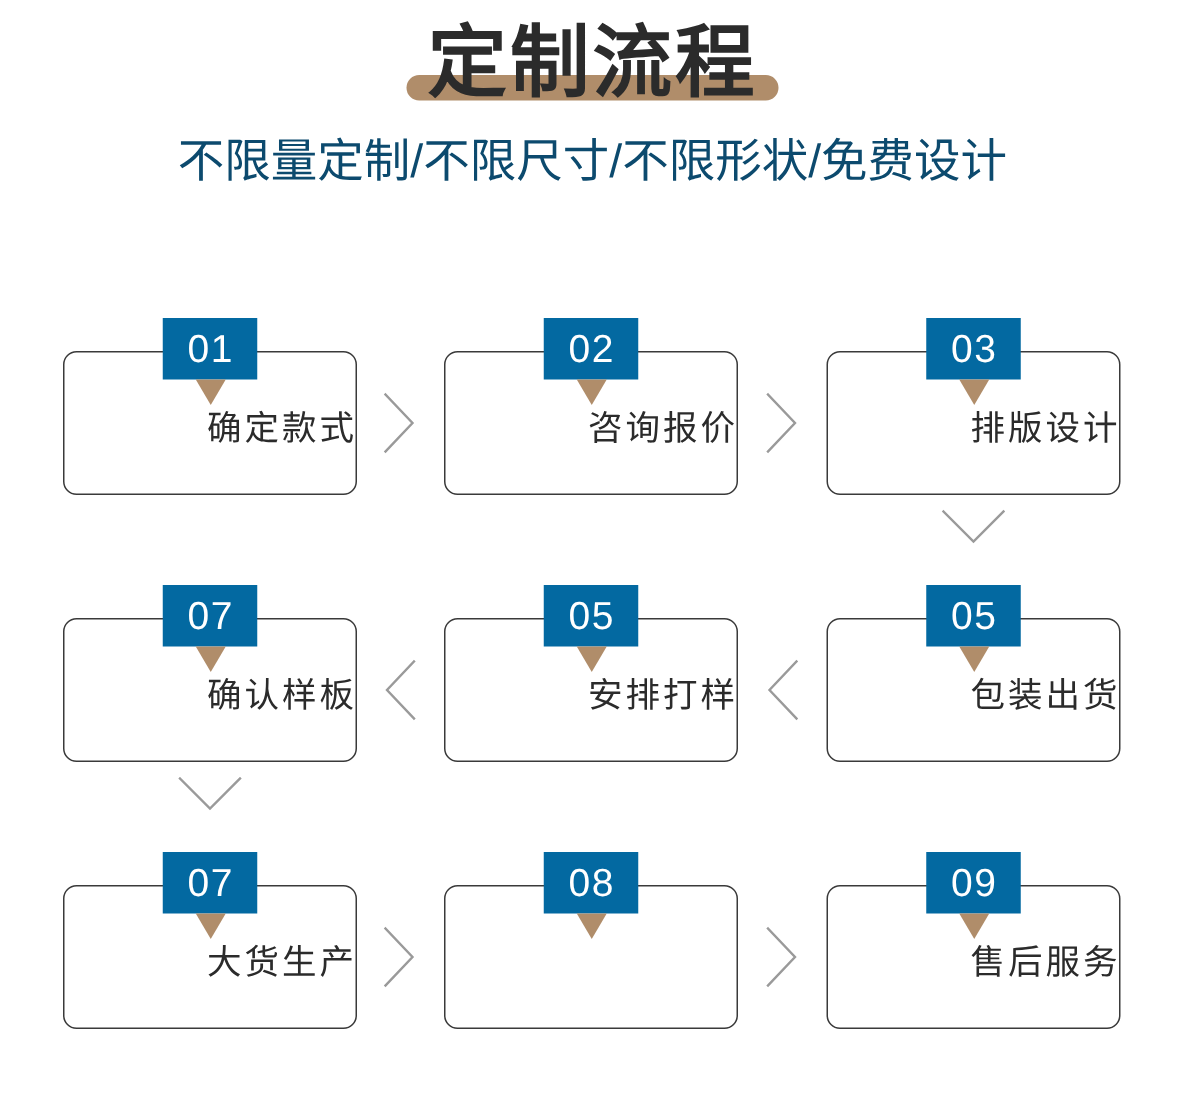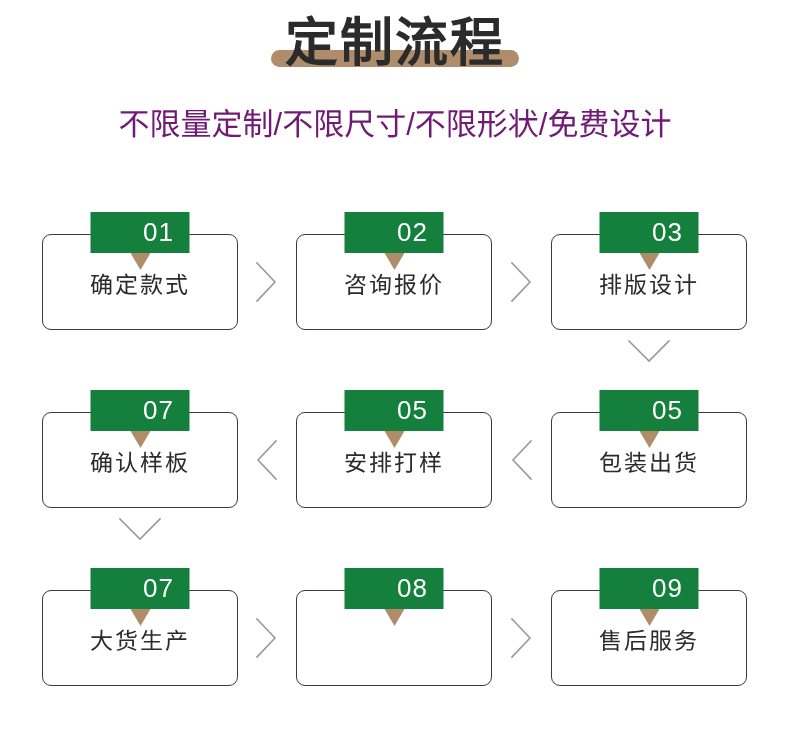--- a/index.html
+++ b/index.html
@@ -41,25 +41,25 @@
   .title-text {
     position: relative;
     z-index: 1;
     font-size: 53px;
     font-weight: bold;
     letter-spacing: 2px;
     color: #2b2b2b;
     display: block;
   }
   .subtitle {
-    margin-top: 30px;
+    margin-top: 13px;
     font-size: 31px;
     font-weight: normal;
     letter-spacing: 0px;
-    color: #701a75;
+    color: #0c4a6e;
     white-space: nowrap;
   }
 
   
   .flow {
     position: absolute;
     left: 0;
     top: 212px;
     width: 790px;
   }
@@ -92,38 +92,37 @@
     border: 1.4px solid #3a3a3a;
     border-radius: 9px;
     background: #ffffff;
   }
   .box-label {
     position: absolute;
     left: 0;
     right: 0;
     top: 50%;
     transform: translateY(-46%);
-    text-align: center;
+    text-align: right;
     font-size: 23px;
     letter-spacing: 2px;
     color: #2b2b2b;
     white-space: nowrap;
   }
 
   
   .badge {
     position: absolute;
     left: 50%;
     transform: translateX(-50%);
     top: -22px;
     width: 63px;
     height: 41px;
-    background: #15803d;
+    background: #0369a1;
     z-index: 3;
-    padding-left: 36px;
   }
   .badge-num {
     display: block;
     width: 64px;
     line-height: 41px;
     text-align: center;
     font-size: 26px;
     font-weight: normal;
     letter-spacing: 1px;
     color: #ffffff;

